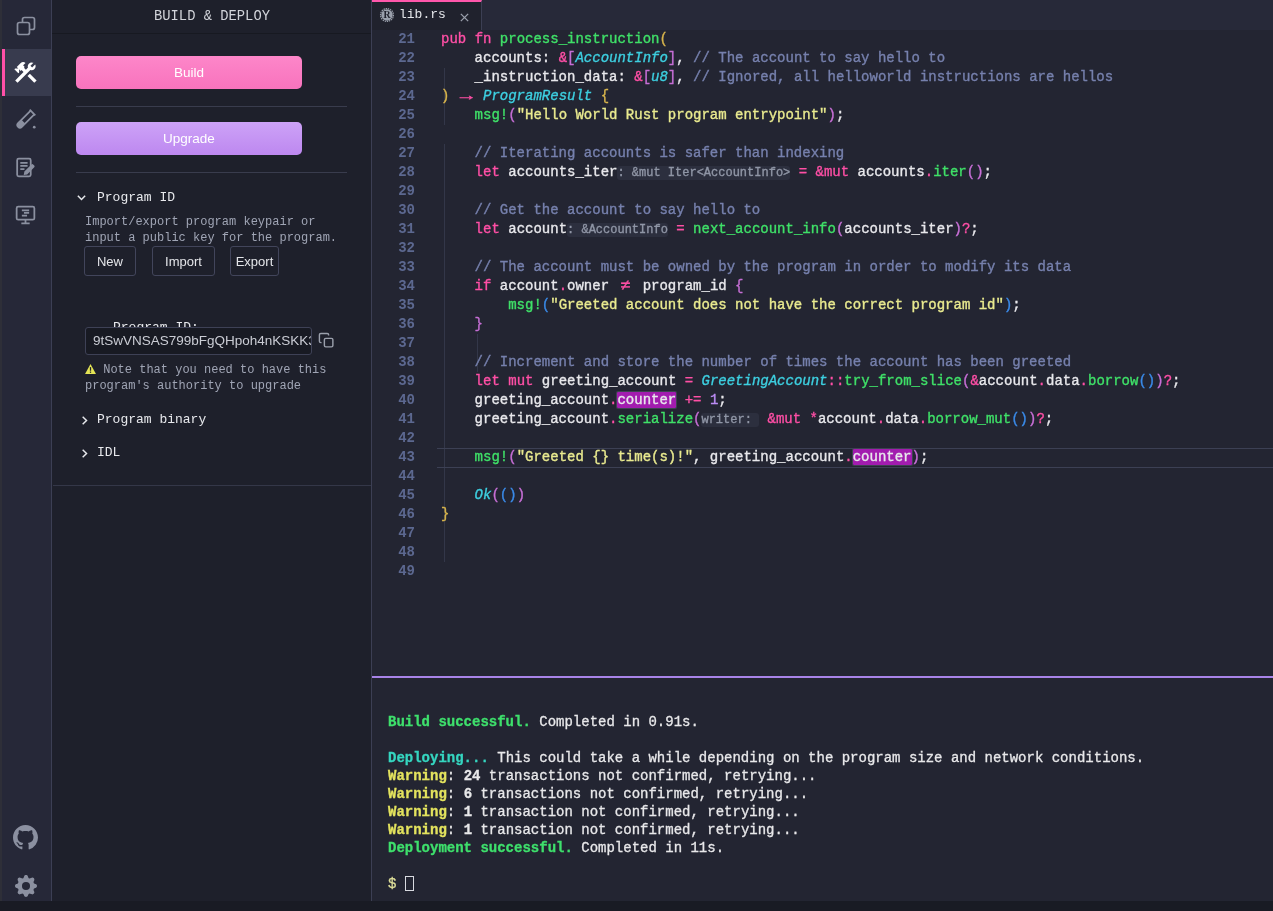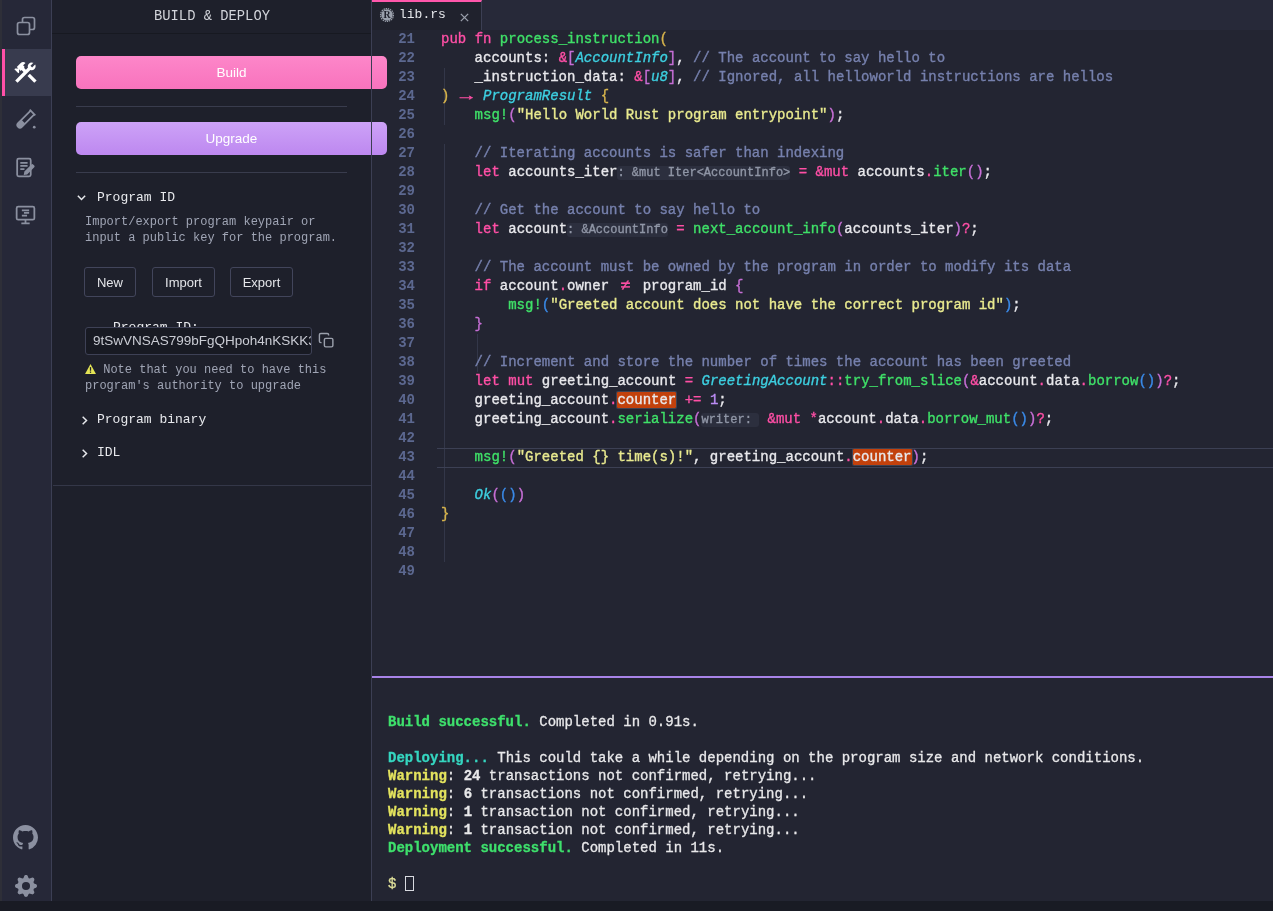--- a/index.html
+++ b/index.html
@@ -11,27 +11,27 @@
 #termborder{left:372px;top:676px;width:901px;height:2px;background:#a883e8;}
 #terminal{left:372px;top:678px;width:901px;height:223px;background:#232532;}
 #bottomstrip{left:0;top:901px;width:1273px;height:10px;background:#191b24;}
 #edgestrip{left:0;top:0;width:2px;height:901px;background:#2e2f38;z-index:5;}
 
 .sicon{position:absolute;left:0;width:51px;height:47px;display:flex;align-items:center;justify-content:center;}
 #active-item{position:absolute;left:0;top:49px;width:51px;height:47px;background:#383b4e;}
 #active-bar{position:absolute;left:2px;top:49px;width:3px;height:47px;background:#ff50a8;}
 
 #phead{position:absolute;left:52px;top:0;width:320px;height:33px;line-height:33px;text-align:center;color:#d2d4da;font-size:13.8px;}
-.btn{position:absolute;left:76px;width:311px;height:33px;border-radius:5px;color:#fff;font-family:"Liberation Sans",sans-serif;font-size:13.5px;display:flex;align-items:center;justify-content:center;}
+.btn{position:absolute;left:76px;width:226px;height:33px;border-radius:5px;color:#fff;font-family:"Liberation Sans",sans-serif;font-size:13.5px;display:flex;align-items:center;justify-content:center;}
 #btn-build{top:56px;background:linear-gradient(#fd86c9,#f873bd);}
 #btn-upgrade{top:122px;background:linear-gradient(#cda2f7,#bd88f0);}
 .divider{position:absolute;left:76px;width:271px;height:1px;background:#393c4d;}
 .ptext{position:absolute;color:#e8e9ed;font-size:13px;}
 .pdesc{position:absolute;color:#a0a5b5;font-size:12px;line-height:16px;}
-.sbtn{position:absolute;top:267px;height:30px;border:1px solid #42455b;border-radius:3px;color:#e4e5e9;font-family:"Liberation Sans",sans-serif;font-size:13px;display:flex;align-items:center;justify-content:center;}
+.sbtn{position:absolute;top:246px;height:30px;border:1px solid #42455b;border-radius:3px;color:#e4e5e9;font-family:"Liberation Sans",sans-serif;font-size:13px;display:flex;align-items:center;justify-content:center;}
 #input{position:absolute;left:85px;top:327px;width:227px;height:28px;background:#181a23;border:1px solid #3e4156;border-radius:3px;color:#caccd4;font-family:"Liberation Sans",sans-serif;font-size:13.5px;line-height:26px;padding-left:7px;white-space:nowrap;overflow:hidden;}
 #panelline{position:absolute;left:53px;top:485px;width:319px;height:1px;background:#343748;}
 
 #tab{position:absolute;left:372px;top:0;width:110px;height:30px;background:#20222d;border-top:2px solid #ff57ab;border-right:1px solid #3c3f54;}
 #tabtext{position:absolute;left:399px;top:0;height:30px;line-height:29px;color:#e4e6ea;font-size:13px;}
 
 #gutter{position:absolute;left:372px;top:30px;width:43px;text-align:right;color:#5c6890;font-size:14px;line-height:19px;font-weight:bold;}
 #code{position:absolute;left:441px;top:30px;font-size:14px;line-height:19px;color:#e8e8ec;-webkit-text-stroke:0.35px;}
 #code div{height:19px;white-space:pre;}
 .c{color:#7680ad;}
@@ -39,21 +39,21 @@
 .g{color:#3fe068;}
 .t{color:#3dcfe0;font-style:italic;}
 .s{color:#e9ea8f;}
 .b1{color:#d7b44c;}
 .b2{color:#c76fd6;}
 .b3{color:#3a8ae8;}
 .n{color:#bb8cf4;}
 .it{font-style:italic;}
 .lig{display:inline-block;width:2ch;text-align:center;}
 .inlay{font-size:12px;color:#9096a6;background:#2c2f3e;border-radius:3px;}
-.hl{background:#c2410c;box-shadow:0 0 0 1px #3e4252;border-radius:1px;}
+.hl{background:#a21caf;box-shadow:0 0 0 1px #3e4252;border-radius:1px;}
 .guide{position:absolute;width:1px;background:#333749;}
 #curline{position:absolute;left:437px;top:448px;width:836px;height:20px;border-top:1px solid #3c4054;border-bottom:1px solid #3c4054;}
 
 #term{position:absolute;left:388px;top:713px;font-size:14px;line-height:18px;color:#e8e8ea;white-space:pre;-webkit-text-stroke:0.3px;}
 .tg{color:#3ee06c;font-weight:bold;}
 .tc{color:#35d6c0;font-weight:bold;}
 .ty{color:#e3e35e;font-weight:bold;}
 .tb{font-weight:bold;}
 #cursor{display:inline-block;width:9px;height:15px;border:1.5px solid #d8dae0;vertical-align:-3px;}
 .tdollar{color:#dedf9a;}
@@ -132,21 +132,21 @@
       <path d="M4 2 L8.2 6 L4 10"></path>
     </svg></div>
 <div class="ptext" style="left:97px;top:412px;">Program binary</div>
 <div class="abs" style="left:79px;top:446px;"><svg width="11" height="11" viewBox="0 0 12 12" fill="none" stroke="#e8e9ed" stroke-width="1.6">
       <path d="M4 2 L8.2 6 L4 10"></path>
     </svg></div>
 <div class="ptext" style="left:97px;top:445px;">IDL</div>
 <div class="pdesc" style="left:85px;top:214px;">Import/export program keypair or<br>input a public key for the program.</div>
 <div class="sbtn" style="left:84px;width:52px;">New</div>
 <div class="sbtn" style="left:152px;width:63px;">Import</div>
-<div class="sbtn" style="left:230px;width:63px;">Export</div>
+<div class="sbtn" style="left:230px;width:49px;">Export</div>
 <div class="ptext" style="left:85px;top:320px;margin-left:28px;">Program ID:</div>
 <div id="input">9tSwVNSAS799bFgQHpoh4nKSKK3gdQ</div>
 <div class="abs" id="copyicon" style="left:318px;top:332px;"><svg width="17" height="17" viewBox="0 0 24 24" fill="none" stroke="#9ba0ac" stroke-width="2">
       <rect x="9" y="9" width="12" height="12" rx="2"></rect>
       <path d="M5 15H4a2 2 0 0 1-2-2V4a2 2 0 0 1 2-2h9a2 2 0 0 1 2 2v1"></path>
     </svg></div>
 <div class="abs" id="note" style="left:85px;top:362px;width:260px;color:#a0a5b5;font-size:12px;line-height:16px;"><svg width="11" height="10" viewBox="0 0 12 11" style="vertical-align:-1px;">
       <path d="M6 0 L12 11 L0 11 Z" fill="#e4e455"></path>
       <rect x="5.3" y="3.4" width="1.4" height="4" fill="#1e202b"></rect>
       <rect x="5.3" y="8.3" width="1.4" height="1.4" fill="#1e202b"></rect>

